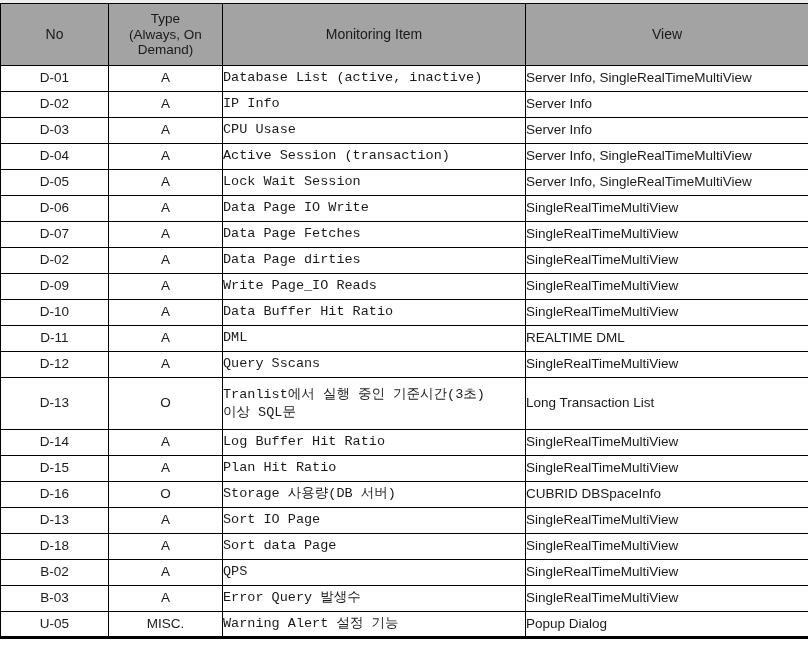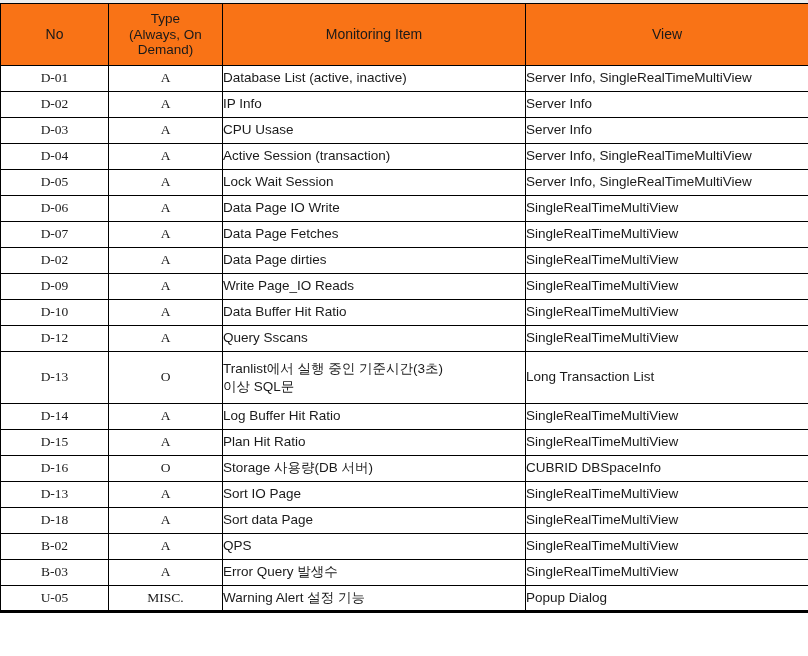--- a/index.html
+++ b/index.html
@@ -33,21 +33,21 @@
   table.spec-table th {
     border: 1px solid #000000;
     font-weight: normal;
     color: #1a1a1a;
     font-size: 13.5px;
     line-height: 1.25;
     padding: 0;
     overflow: hidden;
   }
   table.spec-table thead th {
-    background: #f97316;
+    background: #a3a3a3;
     height: 57px;
     text-align: center;
     vertical-align: middle;
     font-size: 14px;
     padding: 2px 4px;
   }
   table.spec-table thead th.hdr-type {
     line-height: 1.18;
     font-size: 13.5px;
   }
@@ -56,27 +56,27 @@
   col.c-item    { width: 303px; }
   col.c-view    { width: 283px; }
 
   tbody tr { height: 26px; }
   tbody tr.tall { height: 52px; }
 
   td.cell-no,
   td.cell-type {
     text-align: center;
     vertical-align: middle;
-    font-family: Liberation Serif, serif;
   }
   td.cell-item {
     text-align: left;
     vertical-align: middle;
     padding-left: 5px;
     white-space: pre-line;
+    font-family: Liberation Mono, monospace;
   }
   td.cell-view {
     text-align: left;
     vertical-align: middle;
   }
   td.cell-item.two-line {
     line-height: 1.3;
   }
 </style>
 </head>
@@ -159,20 +159,26 @@
           <td class="cell-item">Write Page_IO Reads</td>
           <td class="cell-view">SingleRealTimeMultiView</td>
         </tr>
         <tr>
           <td class="cell-no">D-10</td>
           <td class="cell-type">A</td>
           <td class="cell-item">Data Buffer Hit Ratio</td>
           <td class="cell-view">SingleRealTimeMultiView</td>
         </tr>
         <tr>
+          <td class="cell-no">D-11</td>
+          <td class="cell-type">A</td>
+          <td class="cell-item">DML</td>
+          <td class="cell-view">REALTIME DML</td>
+        </tr>
+        <tr>
           <td class="cell-no">D-12</td>
           <td class="cell-type">A</td>
           <td class="cell-item">Query Sscans</td>
           <td class="cell-view">SingleRealTimeMultiView</td>
         </tr>
         <tr class="tall">
           <td class="cell-no">D-13</td>
           <td class="cell-type">O</td>
           <td class="cell-item two-line">Tranlist에서 실행 중인 기준시간(3초)
 이상 SQL문</td>

